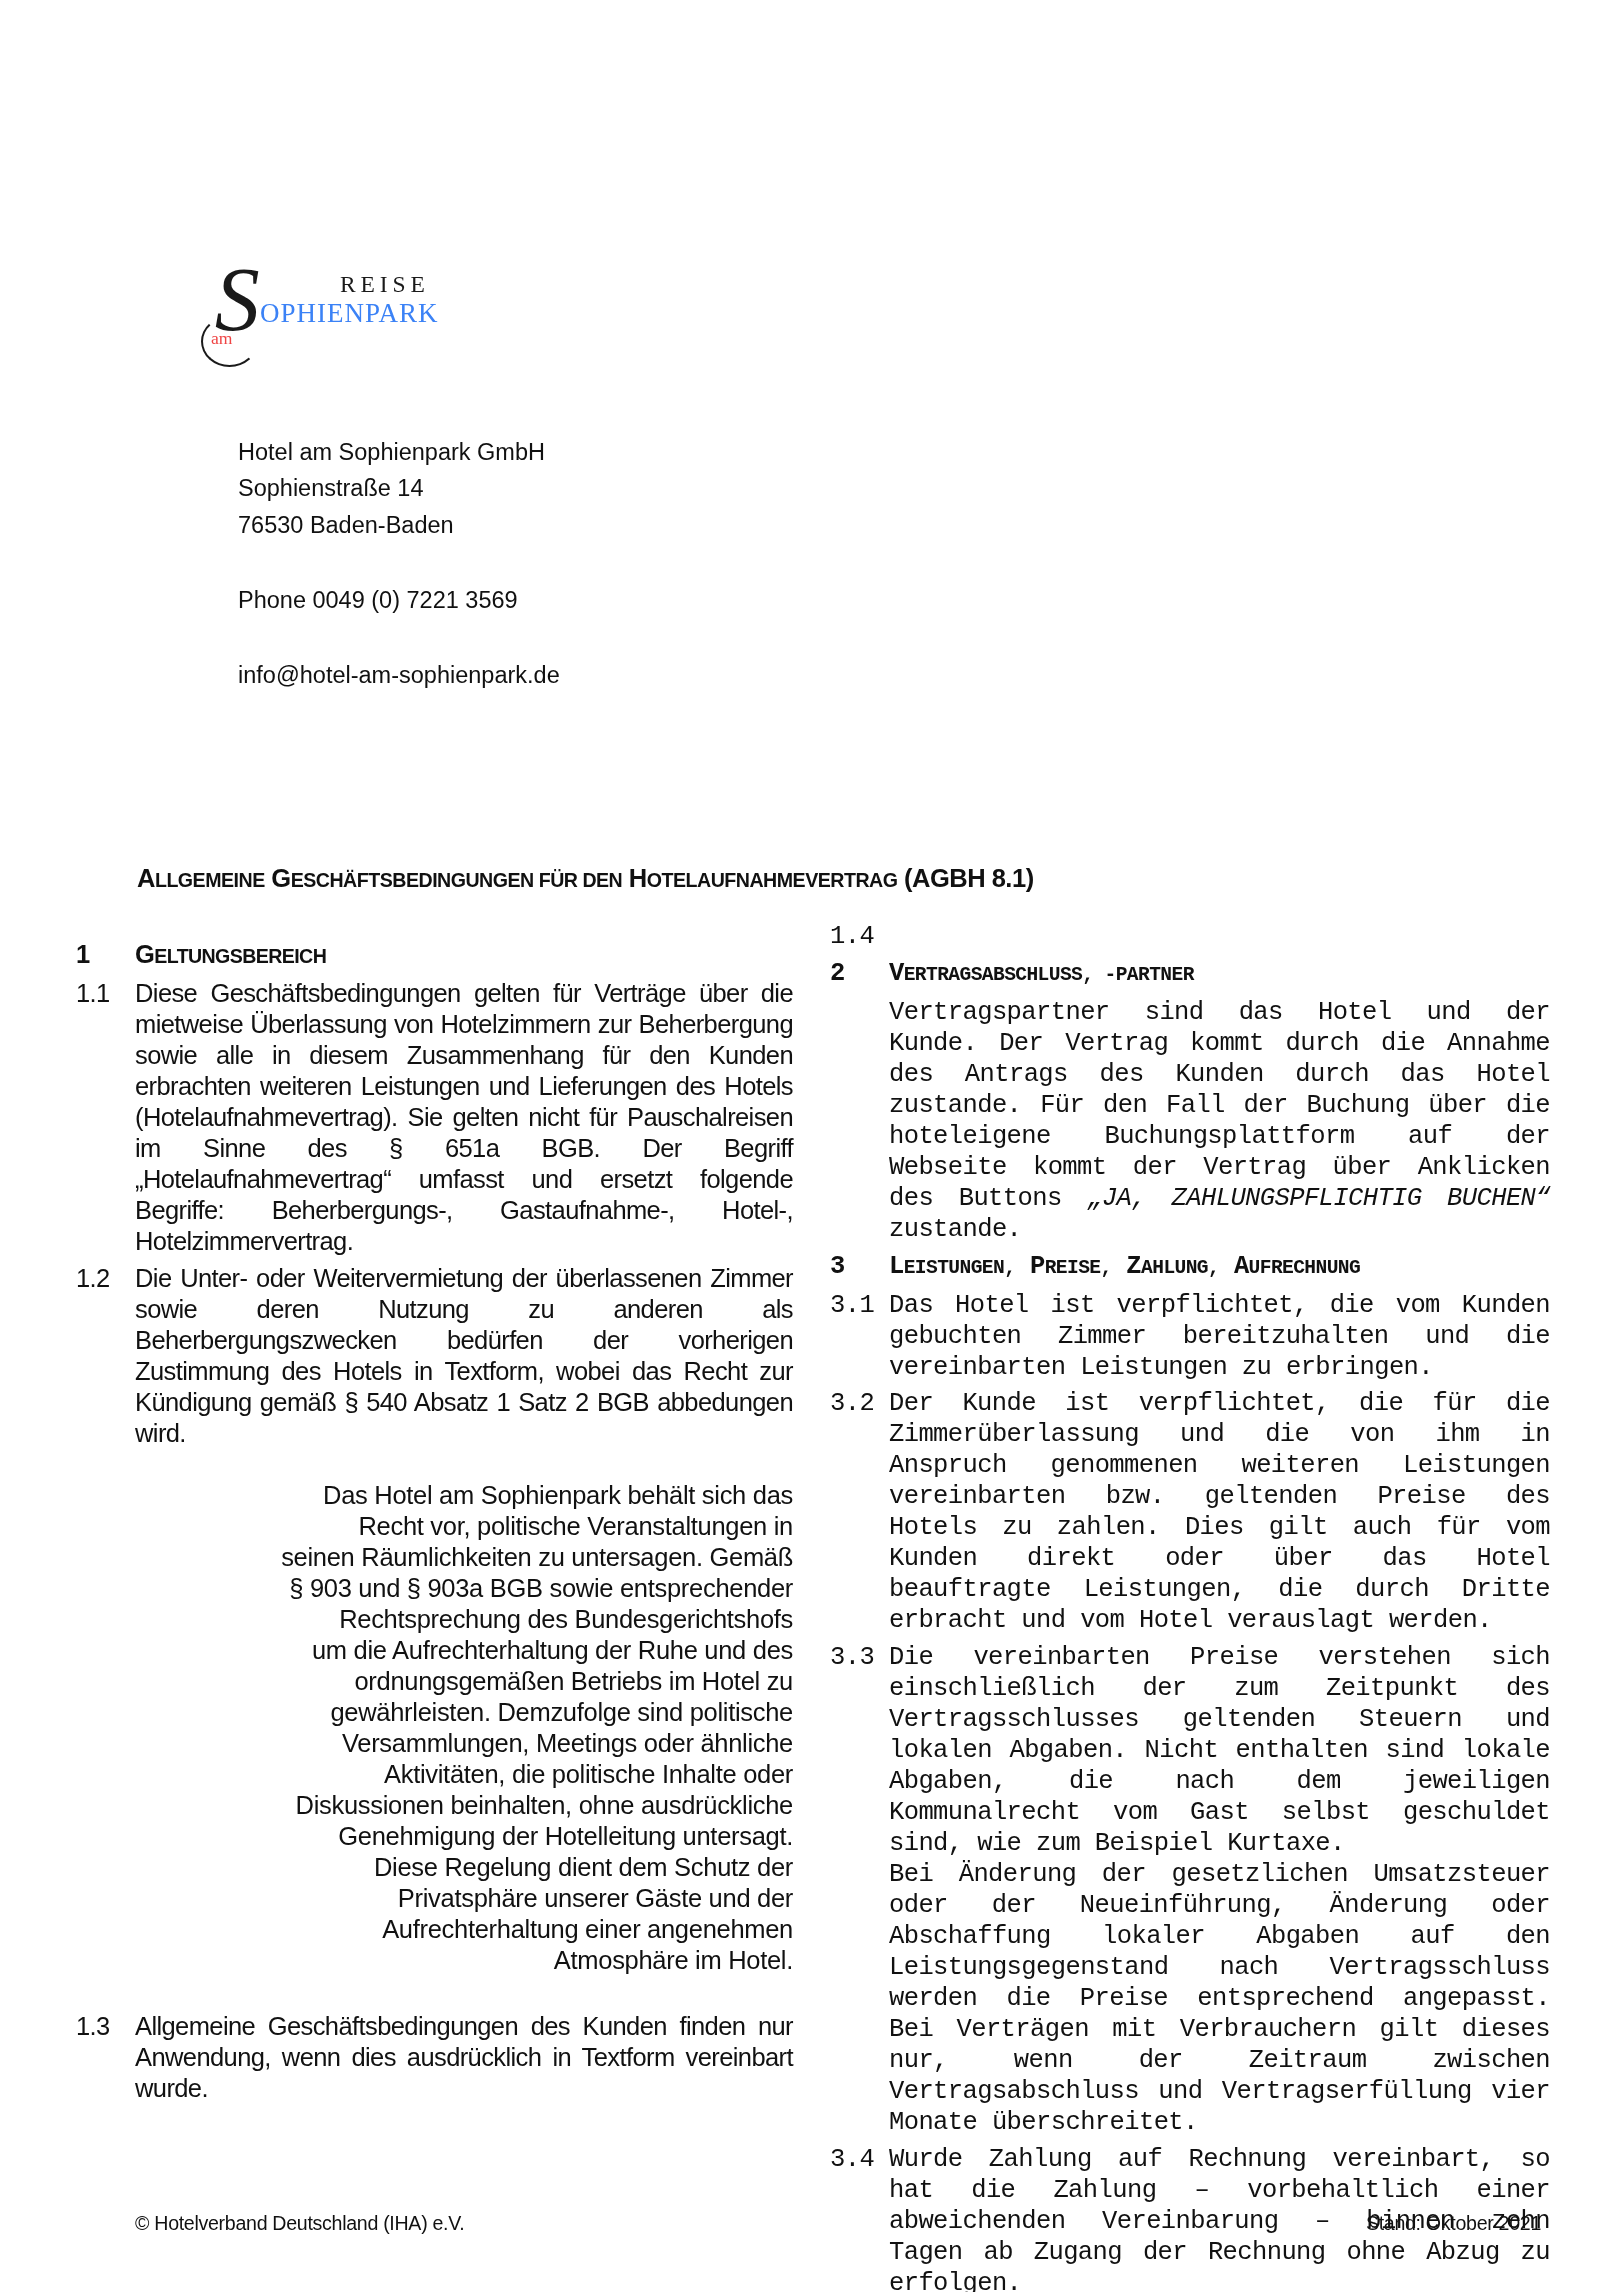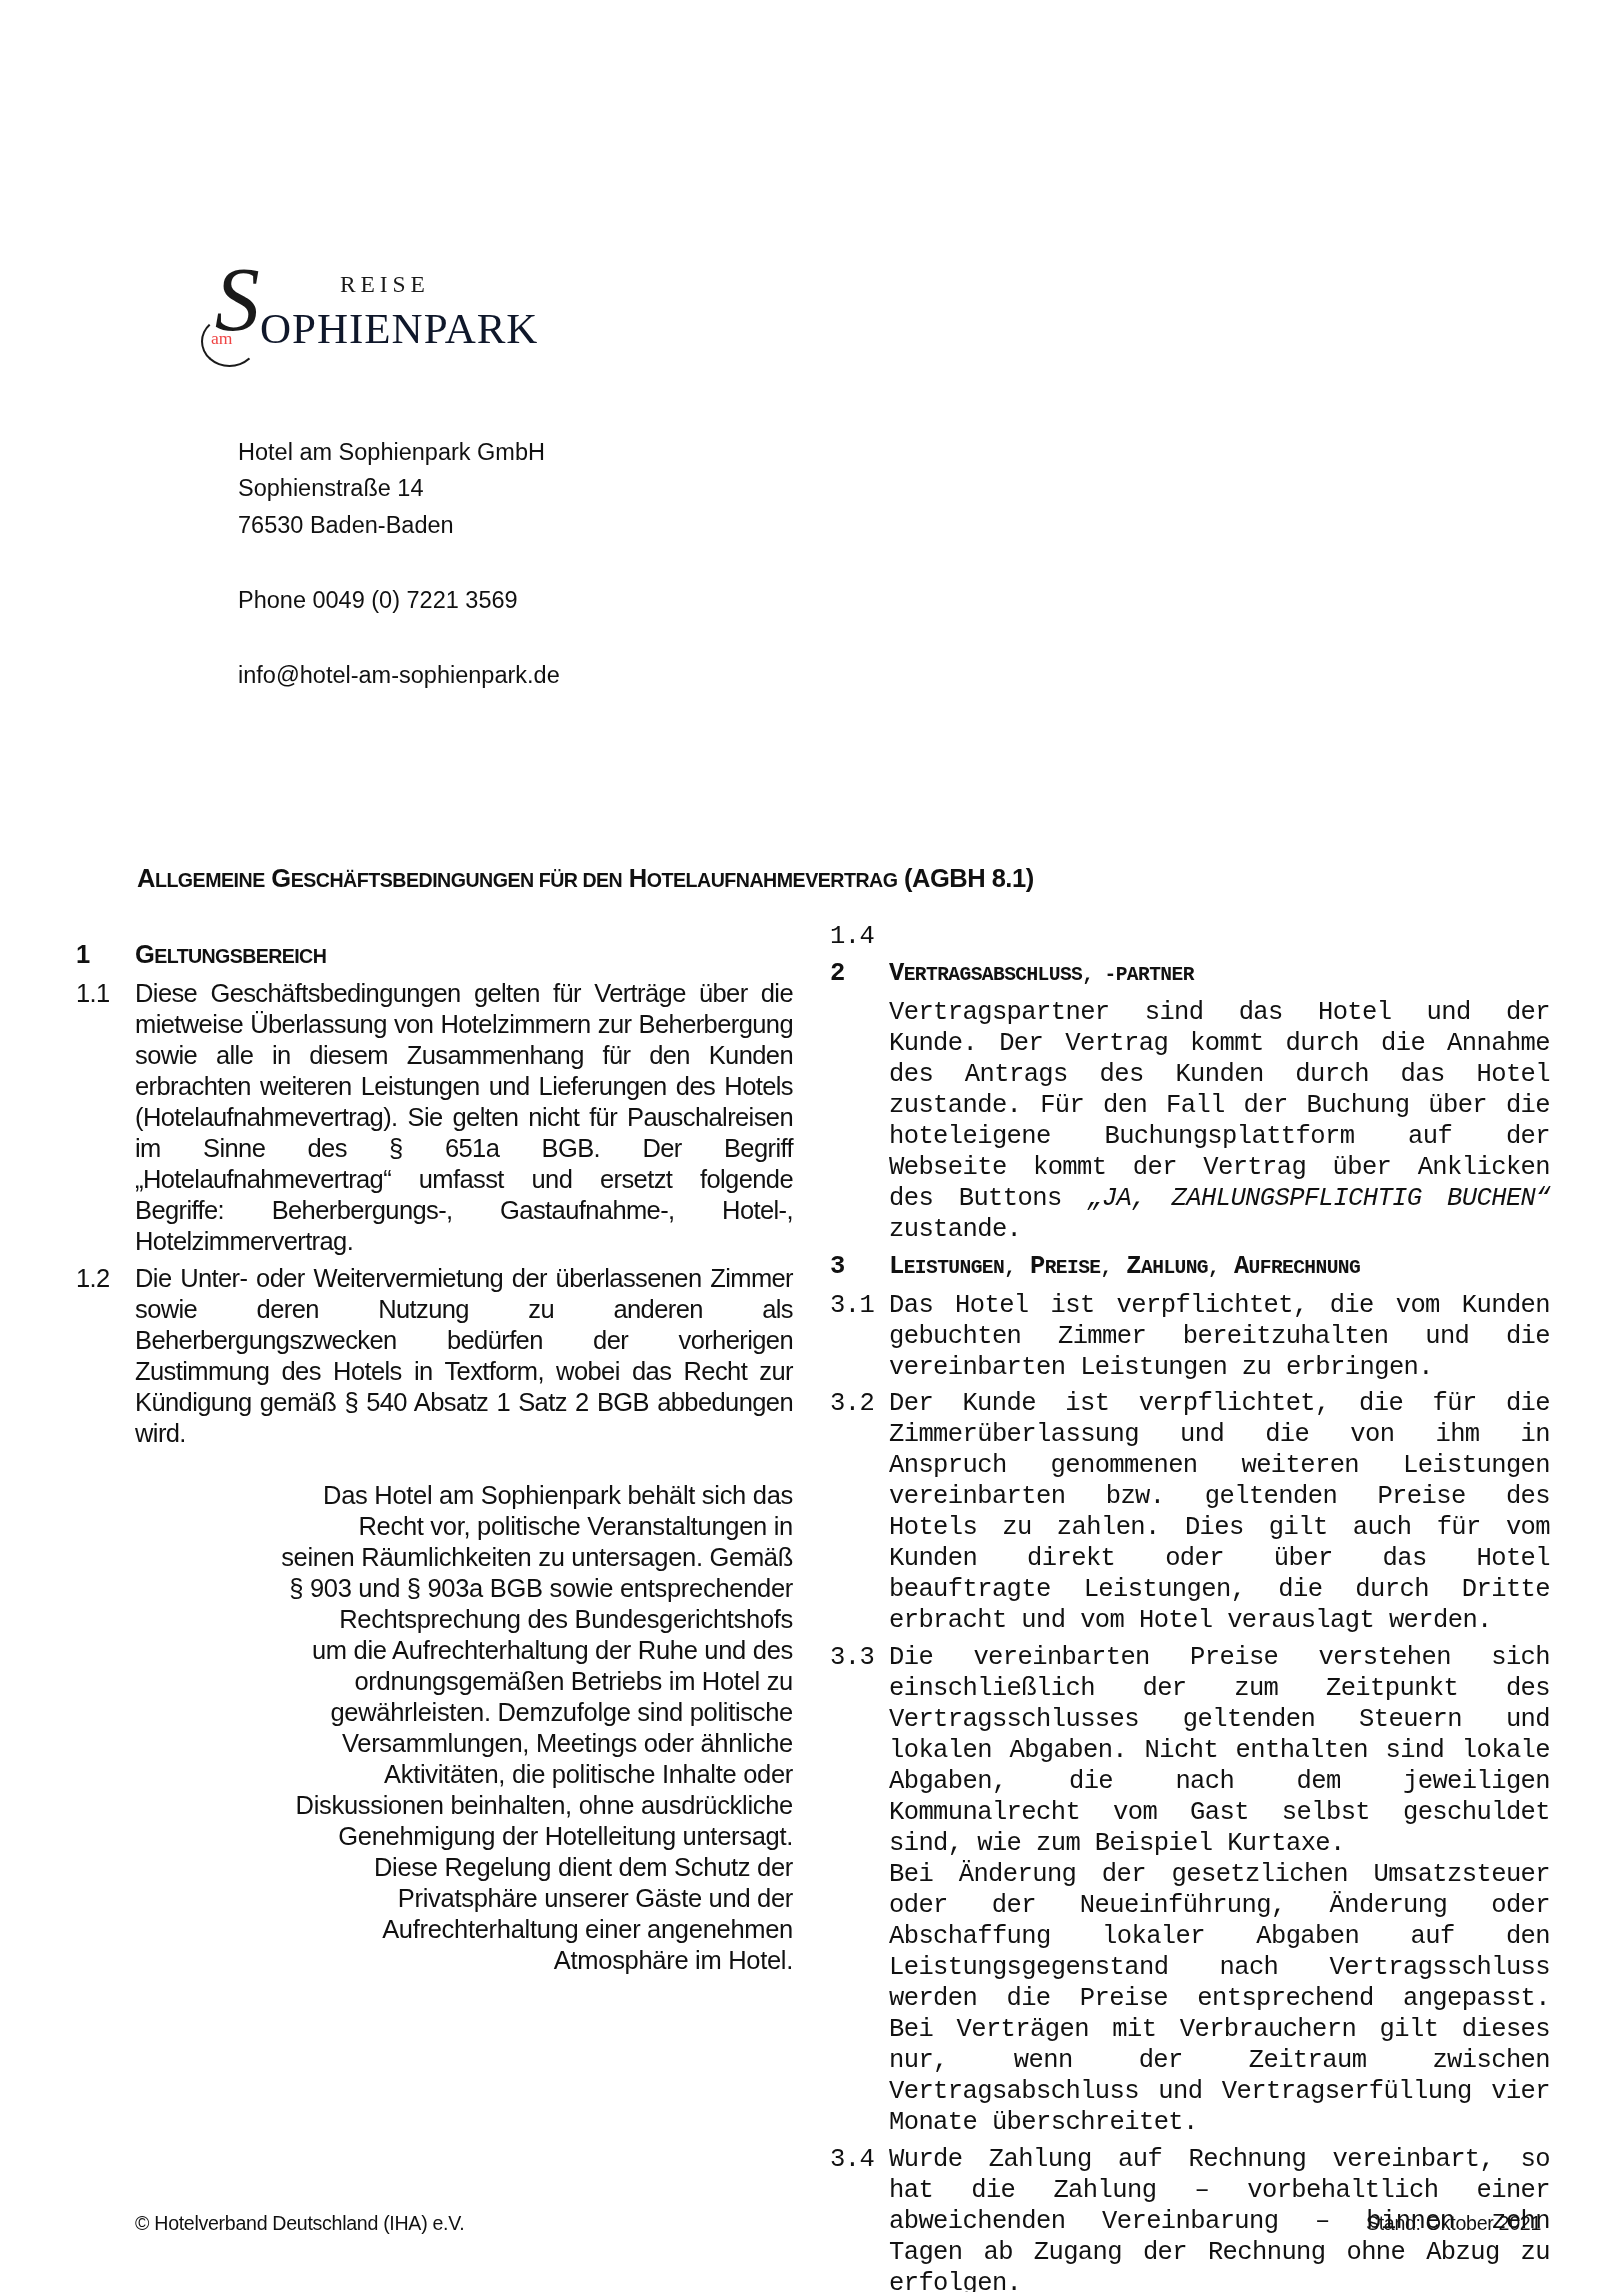--- a/index.html
+++ b/index.html
@@ -16,22 +16,22 @@
   }
   .logo .bigS {
     position: absolute; left: 13.7px; top: -11.8px;
     font-family: "Liberation Serif", serif; font-style: italic; font-size: 90px; line-height: 1; color: #1a1a1a;
   }
   .logo .am {
     position: absolute; left: 10px; top: 61px;
     font-family: Liberation Serif, serif; font-size: 17.6px; color: #ef4444;
   }
   .logo .name {
-    position: absolute; left: 59px; top: 37px;
-    font-family: "Liberation Serif", serif; font-size: 43px; letter-spacing: 1px; color: #0f172a;
+    position: absolute; left: 59px; top: 31px;
+    font-family: "Liberation Serif", serif; font-size: 27px; letter-spacing: 1px; color: #3b82f6;
   }
   .logo .swash {
     position: absolute; left: 0px; top: 49px; width: 53px; height: 47px;
     border: 2.9px solid #1a1a1a; border-radius: 50%; border-right-color: transparent; border-top-color: transparent;
   }
   
   .addr { left: 238px; font-size: 23.5px; line-height: 29px; color: #111; }
   
   .doc-title { left: 137px; top: 864px; font-size: 25.5px; font-weight: bold; letter-spacing: -0.5px; }
   .sc { font-size: 19.6px; }
@@ -102,20 +102,24 @@
     <div>Versammlungen, Meetings oder ähnliche</div>
     <div>Aktivitäten, die politische Inhalte oder</div>
     <div>Diskussionen beinhalten, ohne ausdrückliche</div>
     <div>Genehmigung der Hotelleitung untersagt.</div>
     <div>Diese Regelung dient dem Schutz der</div>
     <div>Privatsphäre unserer Gäste und der</div>
     <div>Aufrechterhaltung einer angenehmen</div>
     <div>Atmosphäre im Hotel.</div>
   </div>
   <div class="gap"></div>
+  <div class="row para">
+    <span class="num">1.3</span>
+    <span class="txt">Allgemeine Geschäftsbedingungen des Kunden finden nur Anwendung, wenn dies ausdrücklich in Textform vereinbart wurde.</span>
+  </div>
 </div>
 
 <div class="col col-right">
   <div class="row para">
     <span class="num">1.4</span>
     <span class="txt"></span>
   </div>
   <div class="row head">
     <span class="num">2</span>
     <span class="txt plain"><span>V</span><span class="sc">ERTRAGSABSCHLUSS, -PARTNER</span></span>

